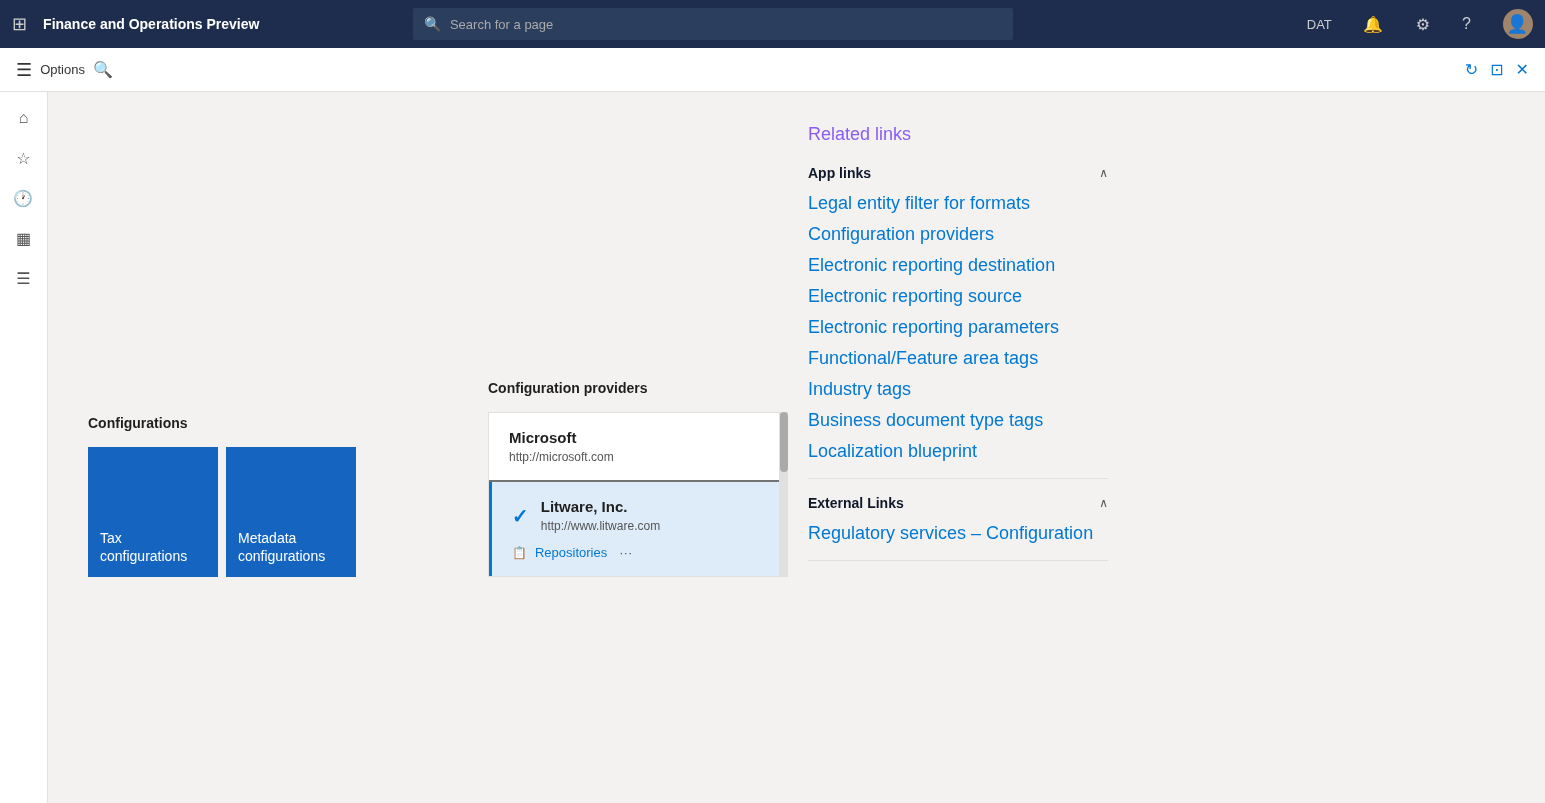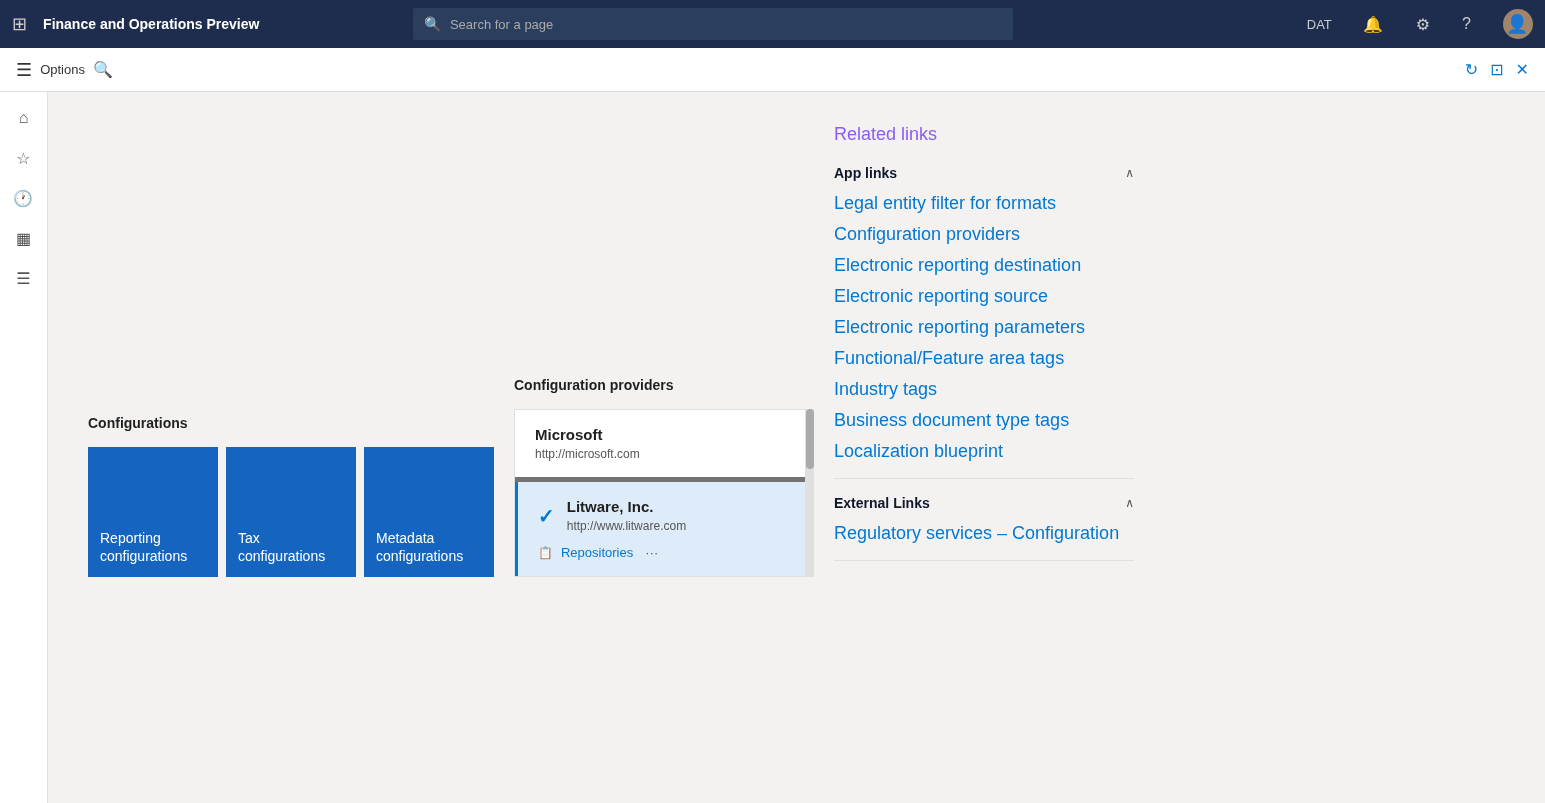--- a/index.html
+++ b/index.html
@@ -200,21 +200,21 @@
     .providers-section {
       min-width: 300px;
       max-width: 320px;
     }
     .providers-list {
       border: 1px solid #e0e0e0;
       background: white;
     }
     .provider-item {
       padding: 16px 20px;
-      border-bottom: 5px solid #737373;
+      border-bottom: 2px solid #737373;
       cursor: pointer;
     }
     .provider-item:last-child { border-bottom: none; }
     .provider-item.active {
       background: #deecf9;
       border-left: 3px solid #0078d4;
     }
     .provider-item .provider-name {
       font-size: 15px;
       font-weight: 600;
@@ -345,23 +345,20 @@
   </div>
 
   <div class="content-area">
 
 
     <div class="sections-row">
 
       <div class="configurations-section">
         <div class="section-heading">Configurations</div>
         <div class="config-tiles">
-          <div class="config-tile">
-            <span>Reporting configurations</span>
-          </div>
           <div class="config-tile">
             <span>Tax configurations</span>
           </div>
           <div class="config-tile">
             <span>Metadata configurations</span>
           </div>
         </div>
       </div>
 
       <div class="providers-section">

